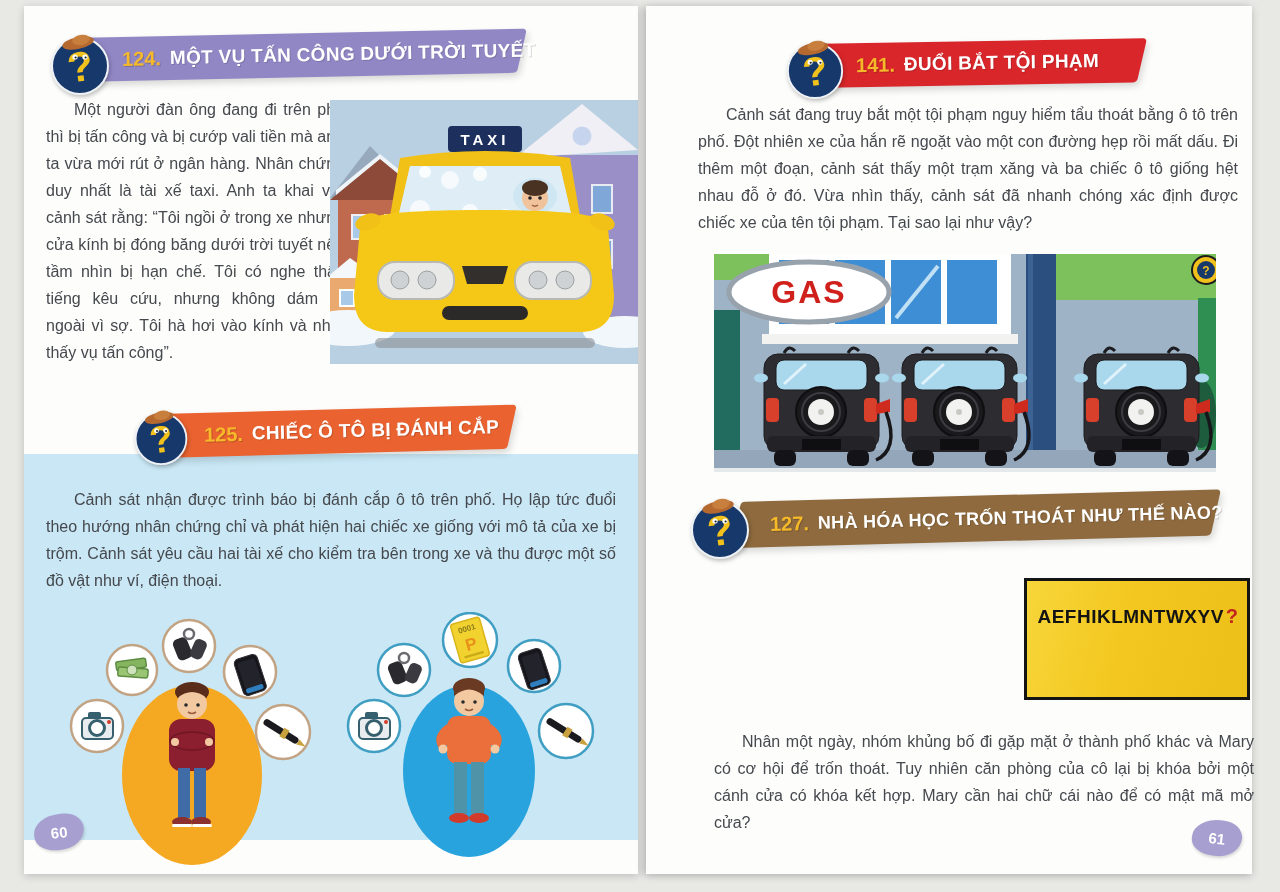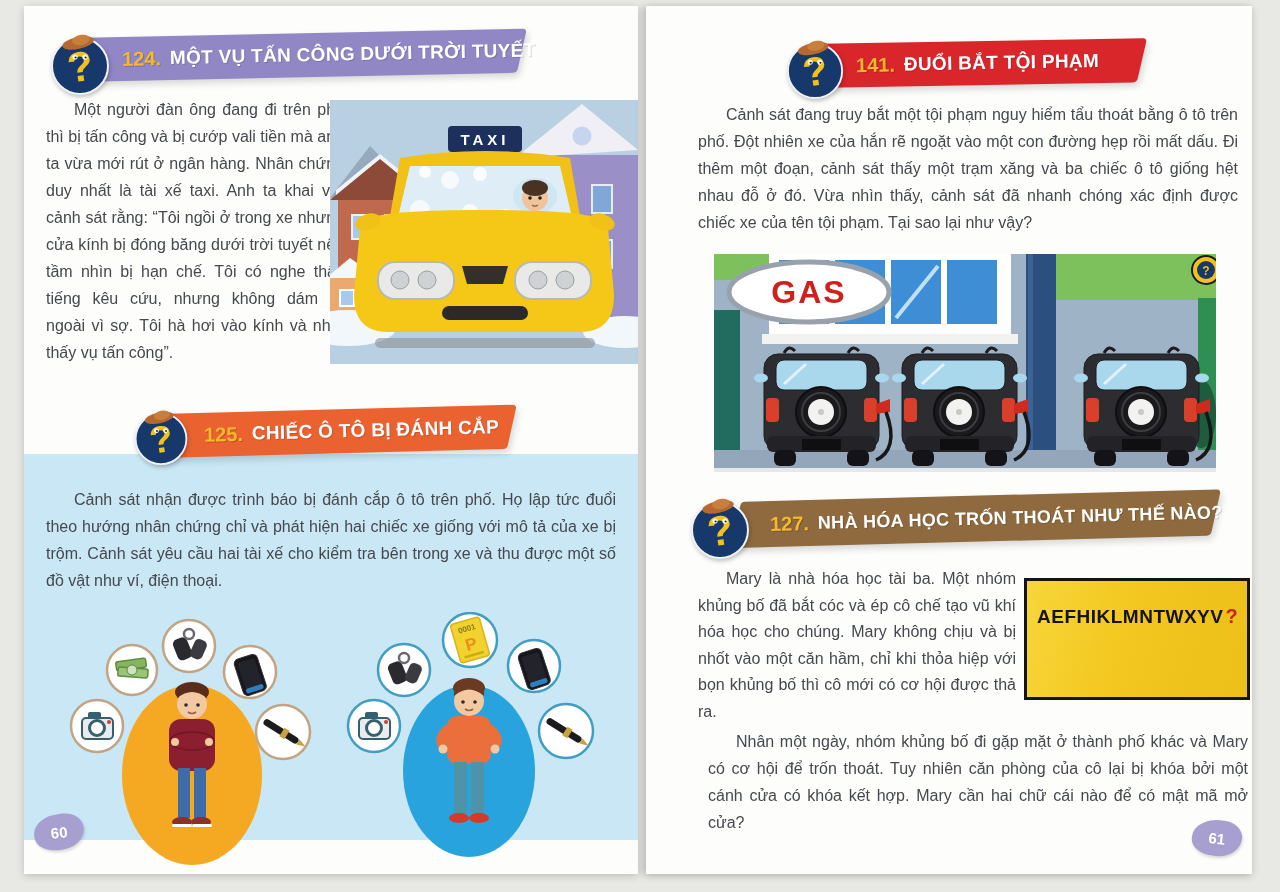--- a/index.html
+++ b/index.html
@@ -25,21 +25,21 @@
   .blue-section{position:absolute;left:0;width:614px;background:#c9e7f5;}
   .page-badge{position:absolute;width:50px;height:36px;background:#a89fd1;color:#fff;
               font-weight:bold;font-size:15px;display:flex;align-items:center;justify-content:center;
               border-radius:58% 42% 52% 48% / 55% 48% 60% 45%;transform:rotate(-6deg);
               box-shadow:1px 2px 3px rgba(0,0,0,.15);z-index:5;}
   .letterbox{position:absolute;width:226px;height:122px;box-sizing:border-box;
              border:3px solid #141414;
              background:linear-gradient(105deg,#f7d63a 0%,#f3c71f 45%,#edbf19 100%);
              padding:16px 8px 0 10px;}
   .lb-line{font-weight:bold;font-size:19px;letter-spacing:.5px;color:#141414;line-height:38px;
-           white-space:nowrap;}
+           white-space:nowrap;text-align:center;}
   .lb-mark{color:#c3251f;font-size:20px;margin-left:2px;}
 </style>
 </head>
 <body>
 
 <div id="screenshot">
 
   <div class="page" id="page-left">
 
     <div class="blue-section" style="top:448px;height:386px;"></div>
@@ -376,25 +376,24 @@
       <text x="32" y="49" font-size="42" font-weight="bold" fill="#f2c11c" text-anchor="middle" transform="rotate(-8 32 34)" font-family="Liberation Sans,sans-serif">?</text>
       <circle cx="27" cy="25" r="2.6" fill="#ffffff"></circle>
         <circle cx="37" cy="25" r="2.6" fill="#ffffff"></circle>
       <circle cx="27.6" cy="25.5" r="1.1" fill="#222"></circle>
         <circle cx="37.6" cy="25.5" r="1.1" fill="#222"></circle>
       <ellipse cx="30" cy="11" rx="16" ry="6" fill="#b5692f" transform="rotate(-12 30 11)"></ellipse>
       <ellipse cx="33" cy="8" rx="9" ry="5" fill="#c87f3e" transform="rotate(-12 33 8)"></ellipse>
     </svg>
 
     <div class="abs" style="left:52px;top:558px;width:540px;height:164px;">
-      <p class="body-text" style="left:0;top:2px;width:318px;line-height:26.5px;">Mary là nhà hóa học tài ba. Một nhóm khủng bố đã bắt cóc và ép cô chế tạo vũ khí hóa học cho chúng. Mary không chịu và bị nhốt vào một căn hầm, chỉ khi thỏa hiệp với bọn khủng bố thì cô mới có cơ hội được thả ra.</p>
       <div class="letterbox" style="left:326px;top:14px;">
         <div class="lb-line"><span>AEFHIKLMNTWXYV</span><span class="lb-mark">?</span></div>
       </div>
     </div>
-    <p class="body-text" style="left:62px;top:722px;width:540px;">Nhân một ngày, nhóm khủng bố đi gặp mặt ở thành phố khác và Mary có cơ hội để trốn thoát. Tuy nhiên căn phòng của cô lại bị khóa bởi một cánh cửa có khóa kết hợp. Mary cần hai chữ cái nào để có mật mã mở cửa?</p>
+    <p class="body-text" style="left:68px;top:722px;width:540px;">Nhân một ngày, nhóm khủng bố đi gặp mặt ở thành phố khác và Mary có cơ hội để trốn thoát. Tuy nhiên căn phòng của cô lại bị khóa bởi một cánh cửa có khóa kết hợp. Mary cần hai chữ cái nào để có mật mã mở cửa?</p>
 
     <div class="page-badge" style="left:546px;top:814px;transform:rotate(6deg);">
       <span>61</span>
     </div>
   </div>
 
 </div>
 
 </body></html>

